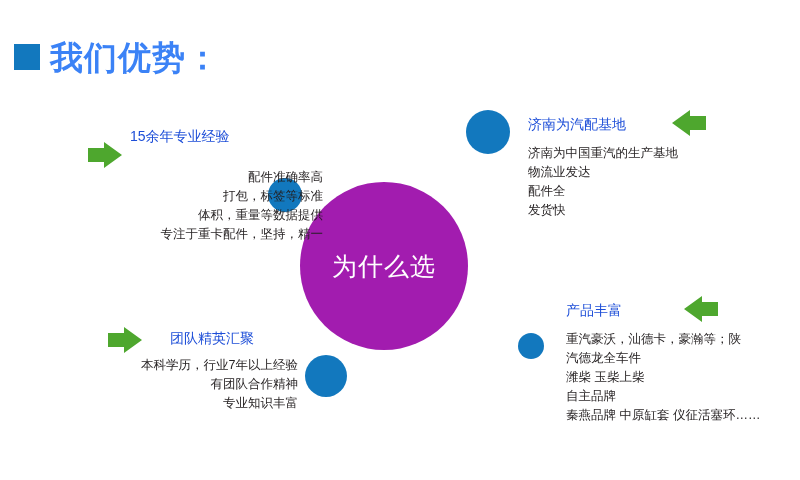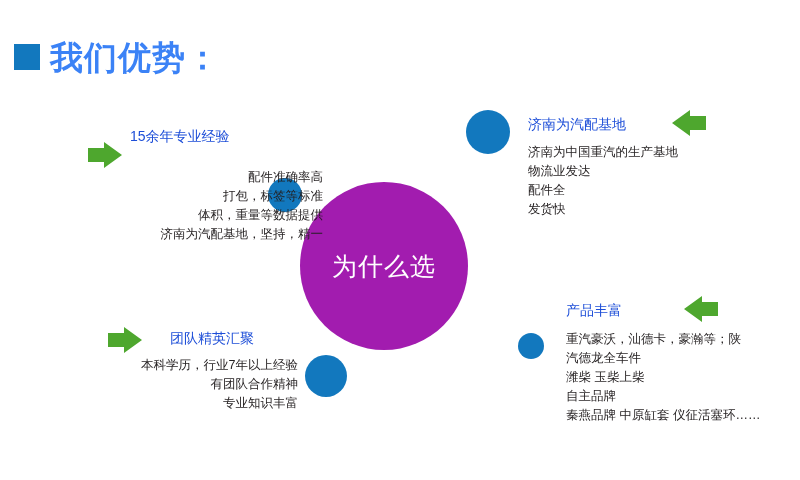--- a/index.html
+++ b/index.html
@@ -152,25 +152,25 @@
 
   <svg class="arrow" style="left:684px; top:296px;" viewBox="0 0 34 26" xmlns="http://www.w3.org/2000/svg">
     <path d="M34 6 L18 6 L18 0 L0 13 L18 26 L18 20 L34 20 Z" fill="#4ea72e"></path>
   </svg>
 
   <div class="block-head" style="left:130px; top:128px;text-align:right;">15余年专业经验</div>
   <div class="block-body align-right" style="left:0px; top:168px; width:276px;padding-left:47px;">
     <div>配件准确率高</div>
     <div>打包，标签等标准</div>
     <div>体积，重量等数据提供</div>
-    <div>济南为汽配基地，坚持，精一</div>
+    <div>专注于重卡配件，坚持，精一</div>
   </div>
 
   <div class="block-head" style="left:528px; top:116px;">济南为汽配基地</div>
-  <div class="block-body align-left" style="left:528px; top:144px; width:260px;font-family:Liberation Mono, monospace;">
+  <div class="block-body align-left" style="left:528px; top:144px; width:260px;">
     <div>济南为中国重汽的生产基地</div>
     <div>物流业发达</div>
     <div>配件全</div>
     <div>发货快</div>
   </div>
 
   <div class="block-head" style="left:170px; top:330px;">团队精英汇聚</div>
   <div class="block-body align-right" style="left:0px; top:356px; width:298px;">
     <div>本科学历，行业7年以上经验</div>
     <div>有团队合作精神</div>

